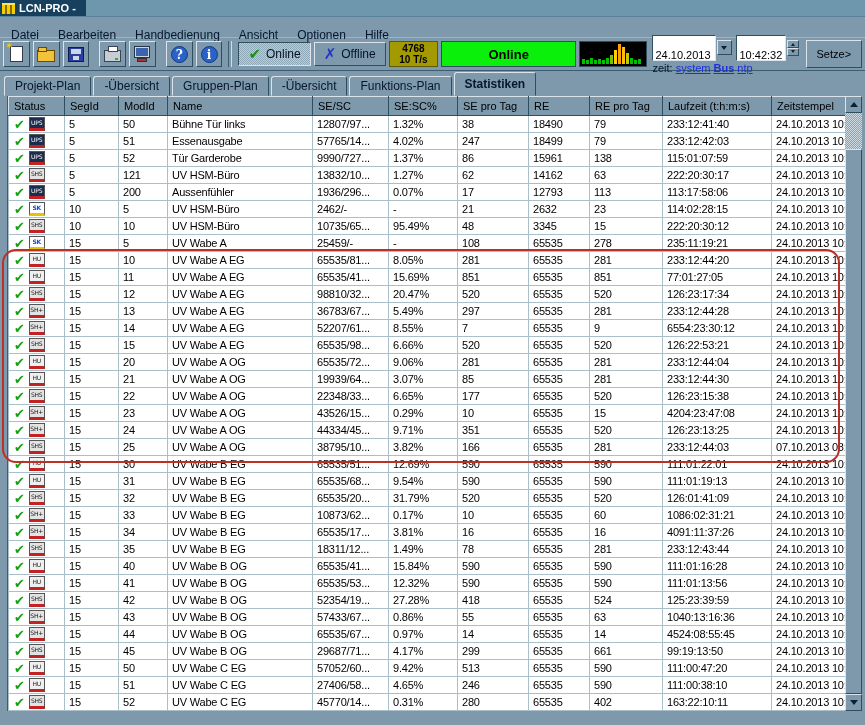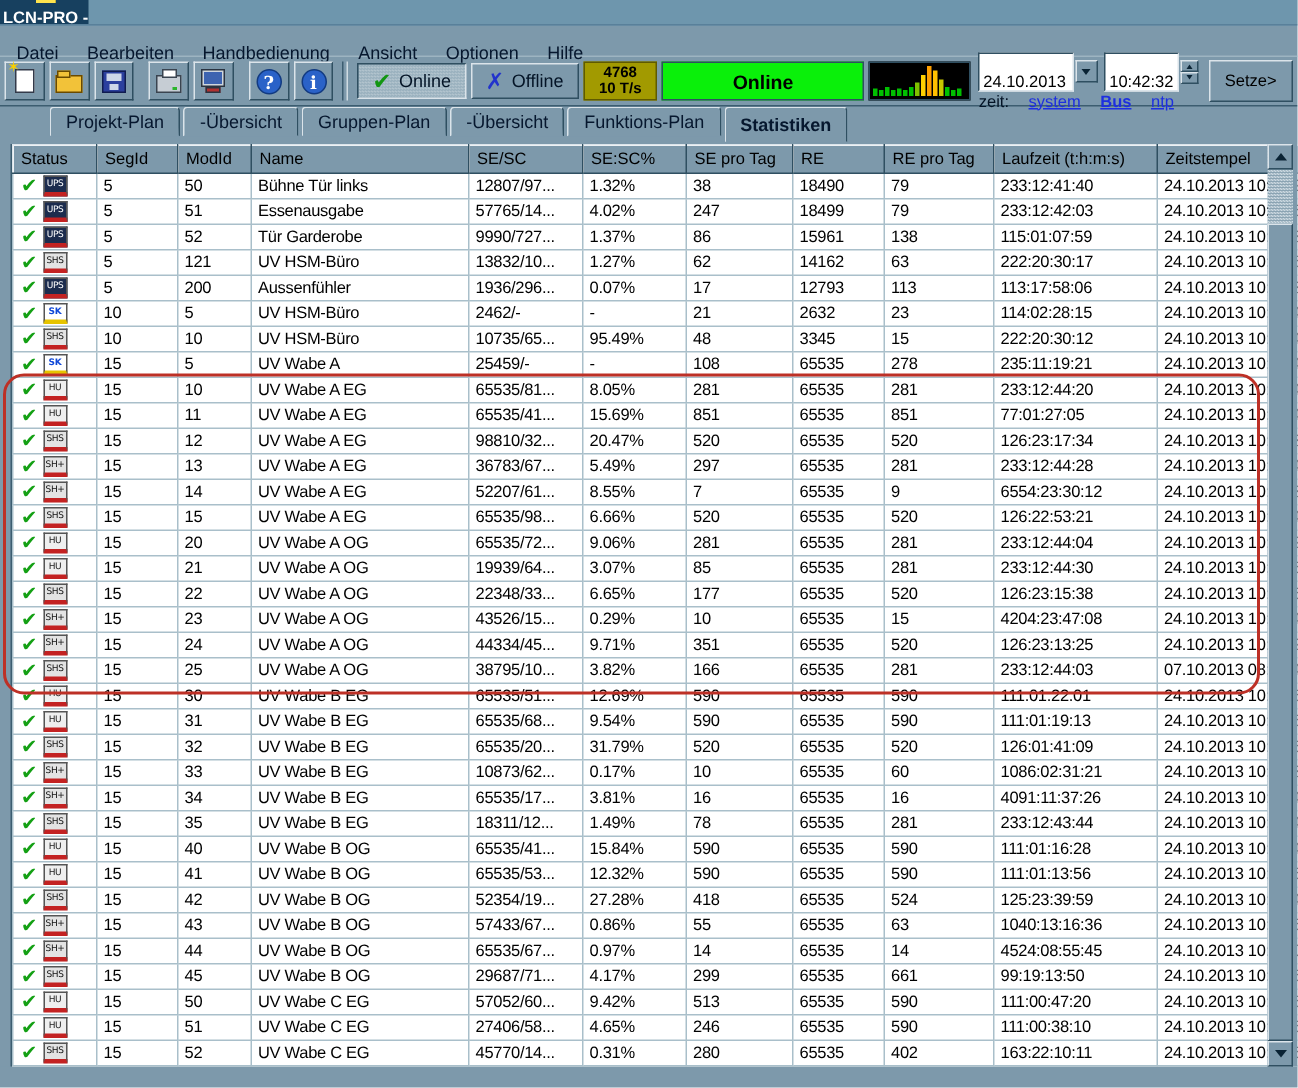--- a/index.html
+++ b/index.html
@@ -6,21 +6,21 @@
   body{
     width:865px;height:725px;overflow:hidden;
     background:#7d99ab;
     font-family:"Liberation Sans","DejaVu Sans",sans-serif;
     font-size:11px;color:#000;
   }
   .app{position:relative;width:865px;height:725px;}
 
   
   .titlebar{height:17px;background:#6e96ad;display:flex;align-items:stretch;border-bottom:1px solid #59809a;box-sizing:border-box;}
-  .title-left{background:#17405f;color:#fff;font-weight:bold;font-size:11px;display:flex;align-items:center;gap:4px;padding:0 0 0 2px;flex-direction:column;}
+  .title-left{background:#17405f;color:#fff;font-weight:bold;font-size:11px;display:flex;align-items:center;gap:4px;padding:0 10px 0 2px;}
   .app-icon{width:13px;height:11px;background:
       linear-gradient(90deg, transparent 0 3px, #8a6a00 3px 5px, transparent 5px 8px, #8a6a00 8px 10px, transparent 10px 13px),
       #f6ce00;
       border-top:2px solid #ffe34d;box-sizing:border-box;}
 
   
   .menubar{height:21px;display:flex;align-items:center;padding:0 2px;color:#06172e;font-size:12px;border-bottom:1px solid #9db4c1;box-sizing:border-box;}
   .menu-item{padding:19px 10px 3px 9px;cursor:default;}
 
   
@@ -62,27 +62,27 @@
   .dtrow{display:flex;align-items:center;gap:1px;}
   .field{background:#fff;border:1px solid;border-color:#2f4f61 #dbe4ea #dbe4ea #2f4f61;font-size:11px;padding:12px 3px;height:15px;line-height:14px;color:#000;box-sizing:border-box;white-space:nowrap;}
   .date-field{width:64px;}
   .time-field{width:50px;margin-left:3px;}
   .drop-btn{width:15px;height:15px;display:flex;align-items:center;justify-content:center;box-sizing:border-box;}
   .tri-down{width:0;height:0;border:3px solid transparent;border-top:4px solid #0a2334;margin-top:4px;}
   .tri-up-s{width:0;height:0;border:2px solid transparent;border-bottom:3px solid #0a2334;margin-bottom:1px;}
   .tri-down-s{width:0;height:0;border:2px solid transparent;border-top:3px solid #0a2334;margin-top:1px;}
   .spinner{display:flex;flex-direction:column;width:12px;}
   .spin-btn{height:8px;display:flex;align-items:center;justify-content:center;box-sizing:border-box;}
-  .zeitrow{display:flex;gap:13px;font-size:11px;color:#041426;align-items:center;padding-left:1px;}
+  .zeitrow{display:flex;gap:3px;font-size:11px;color:#041426;align-items:center;padding-left:1px;}
   .link{color:#1d2fe0;text-decoration:underline;cursor:pointer;}
   .link-bold{font-weight:bold;}
   .setze{height:26px;padding:0 10px;font-size:11px;color:#000;display:flex;align-items:center;margin-left:4px;}
 
   
-  .tabbar{height:25px;display:flex;padding-left:4px;gap:2px;margin-left:29px;}
+  .tabbar{height:25px;display:flex;align-items:flex-end;padding-left:4px;gap:2px;}
   .tab{height:20px;line-height:19px;padding:0 10px;font-size:12px;color:#06172e;border:1px solid;border-color:#dbe4ea #2f4f61 #7d99ab #dbe4ea;border-radius:3px 3px 0 0;box-sizing:border-box;cursor:default;}
   .tab.active{height:24px;line-height:23px;font-weight:bold;}
 
   
   .table-area{position:relative;height:699px;}
   .left-frame{position:absolute;left:0;top:0;width:8px;height:615px;border-right:1px solid #3c5d70;box-sizing:border-box;background:#7d99ab;}
   table{position:absolute;left:8px;top:0;border-collapse:collapse;table-layout:fixed;width:837px;background:#fff;font-size:11px;color:#000;}
   thead th{height:18px;background:#7d99ab;border:1px solid;border-color:#dbe4ea #2f4f61 #2f4f61 #dbe4ea;font-weight:normal;text-align:left;padding:0 0 0 5px;font-size:11px;white-space:nowrap;overflow:hidden;}
   thead th:nth-child(1){width:50px}
   thead th:nth-child(2){width:48px}

